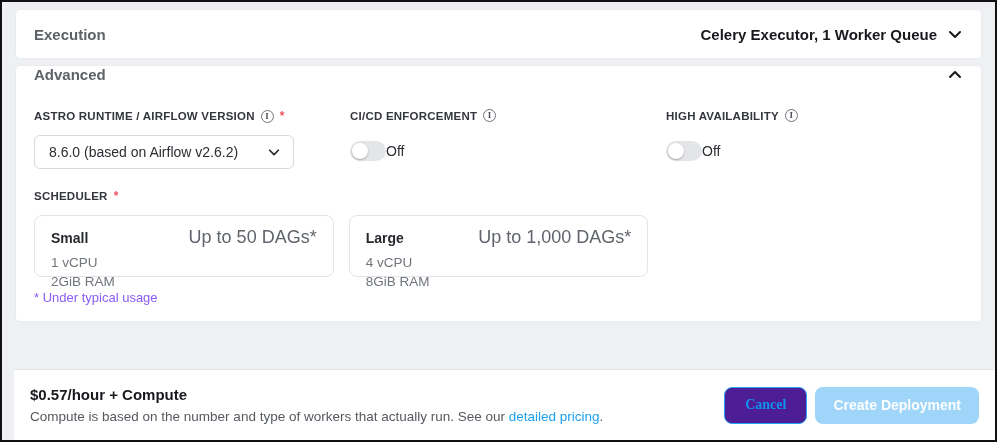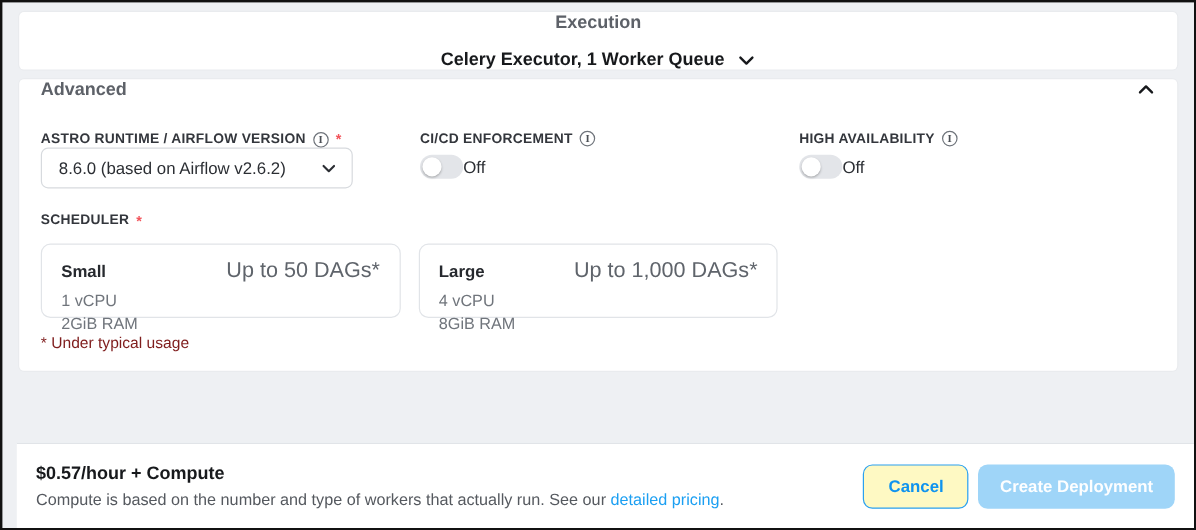--- a/index.html
+++ b/index.html
@@ -12,21 +12,20 @@
     background:#eef0f3;
     overflow:hidden;
   }
   .content { padding:8px 14px 0 14px; }
 
   
   .section-card {
     background:#fff;
     border-radius:4px;
     box-shadow:0 0 0 1px rgba(0,0,0,0.02);
-    flex-direction:column;
   }
   .exec-card {
     height:48px;
     display:flex; align-items:center; justify-content:space-between;
     padding:0 18px;
     cursor:pointer;
   }
   .section-title { font-size:15px; font-weight:700; color:#5d6168; }
   .exec-value-wrap { display:flex; align-items:center; gap:10px; }
   .exec-value { font-size:15px; font-weight:700; color:#17191c; }
@@ -38,20 +37,21 @@
   
   .form-grid {
     display:grid;
     grid-template-columns:316px 316px 1fr;
     margin-top:26px;
   }
   .field-label {
     display:flex; align-items:center; gap:6px;
     font-size:11.5px; font-weight:700; letter-spacing:.02em;
     color:#33363c; text-transform:uppercase;
+    margin-bottom:12px;
   }
   .req { color:#f2545b; font-size:12px; font-weight:700; }
   .info-icon {
     display:inline-flex; align-items:center; justify-content:center;
     width:13px; height:13px; border:1px solid #6f747b; border-radius:50%;
     font-size:9px; line-height:1; color:#4c5056; font-family:"Liberation Serif", serif;
     cursor:pointer;
   }
   .select-box {
     width:260px; height:34px;
@@ -83,39 +83,40 @@
     cursor:pointer;
   }
   .sched-card.selected {
     border:3px solid #3fa5e1;
     padding:9px 14px;
   }
   .sched-row1 { display:flex; justify-content:space-between; align-items:baseline; margin-bottom:5px; }
   .sched-name { font-size:14px; font-weight:700; color:#26292e; }
   .sched-dags { font-size:18px; color:#5f646b; }
   .sched-meta { font-size:13.5px; color:#70757c; line-height:19px; }
-  .footnote { margin-top:13px; font-size:13px; color:#7f1d1d; }
+  .footnote { margin-top:13px; font-size:13px; color:#8b5cf6; }
 
   
   .footer {
     position:absolute; left:12px; right:0; bottom:0; height:71px;
     background:#fff; border-top:1px solid #e1e4e8;
     display:flex; align-items:center; justify-content:space-between;
     padding:0 16px 0 16px;
   }
   .footer-price { font-size:15px; font-weight:700; color:#17191c; margin-bottom:6px; }
   .footer-desc { font-size:13.5px; color:#55595f; }
   .footer-link { color:#1b9ff2; text-decoration:none; cursor:pointer; }
   .footer-actions { display:flex; align-items:center; gap:8px; }
   .btn { height:37px; border-radius:8px; font-size:14px; font-weight:700;
          display:inline-flex; align-items:center; justify-content:center;
          cursor:pointer; font-family:inherit; }
   .btn-cancel {
-    background:#fef9c3; border:1.5px solid #2aa0f0; color:#0f93ef;
+    background:#4c1d95; border:1.5px solid #2aa0f0; color:#0f93ef;
     padding:0 20px;
+    font-family:Liberation Serif, serif;
   }
   .btn-create {
     background:#9fd5f8; border:none; color:#fdfeff;
     padding:0 18px;
   }
   svg { display:block; }
 </style>
 </head>
 <body>
 

